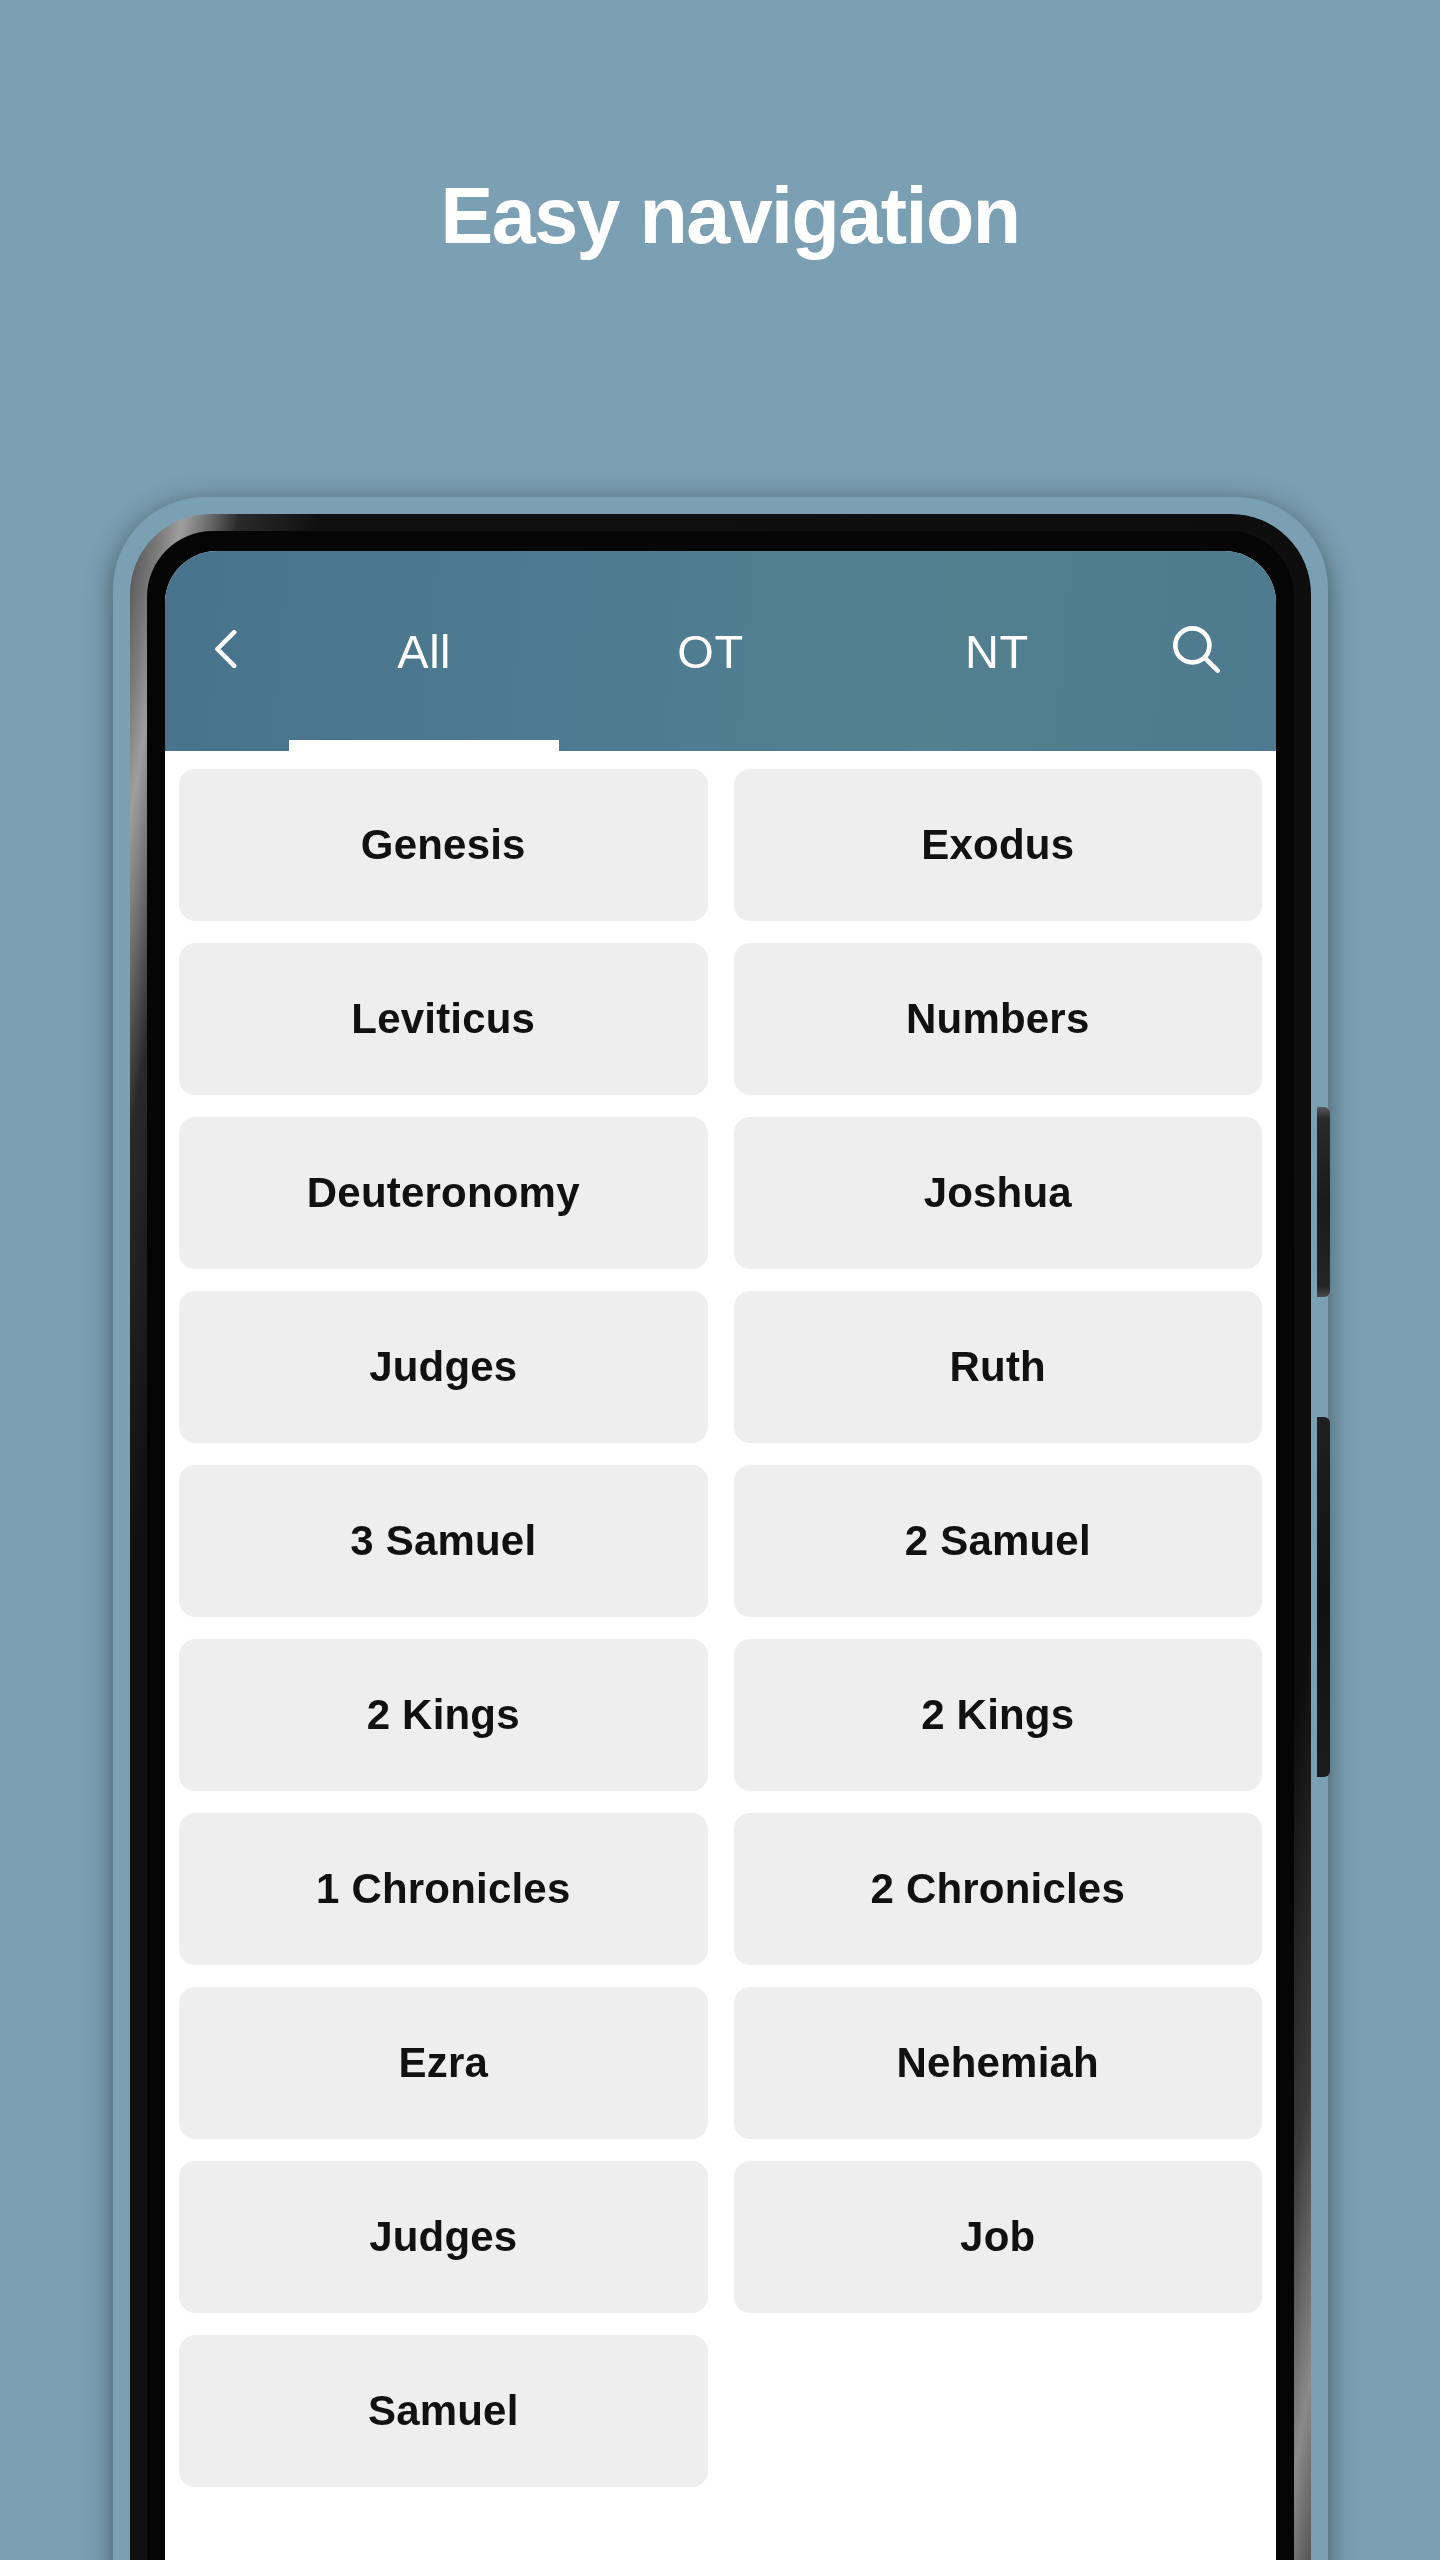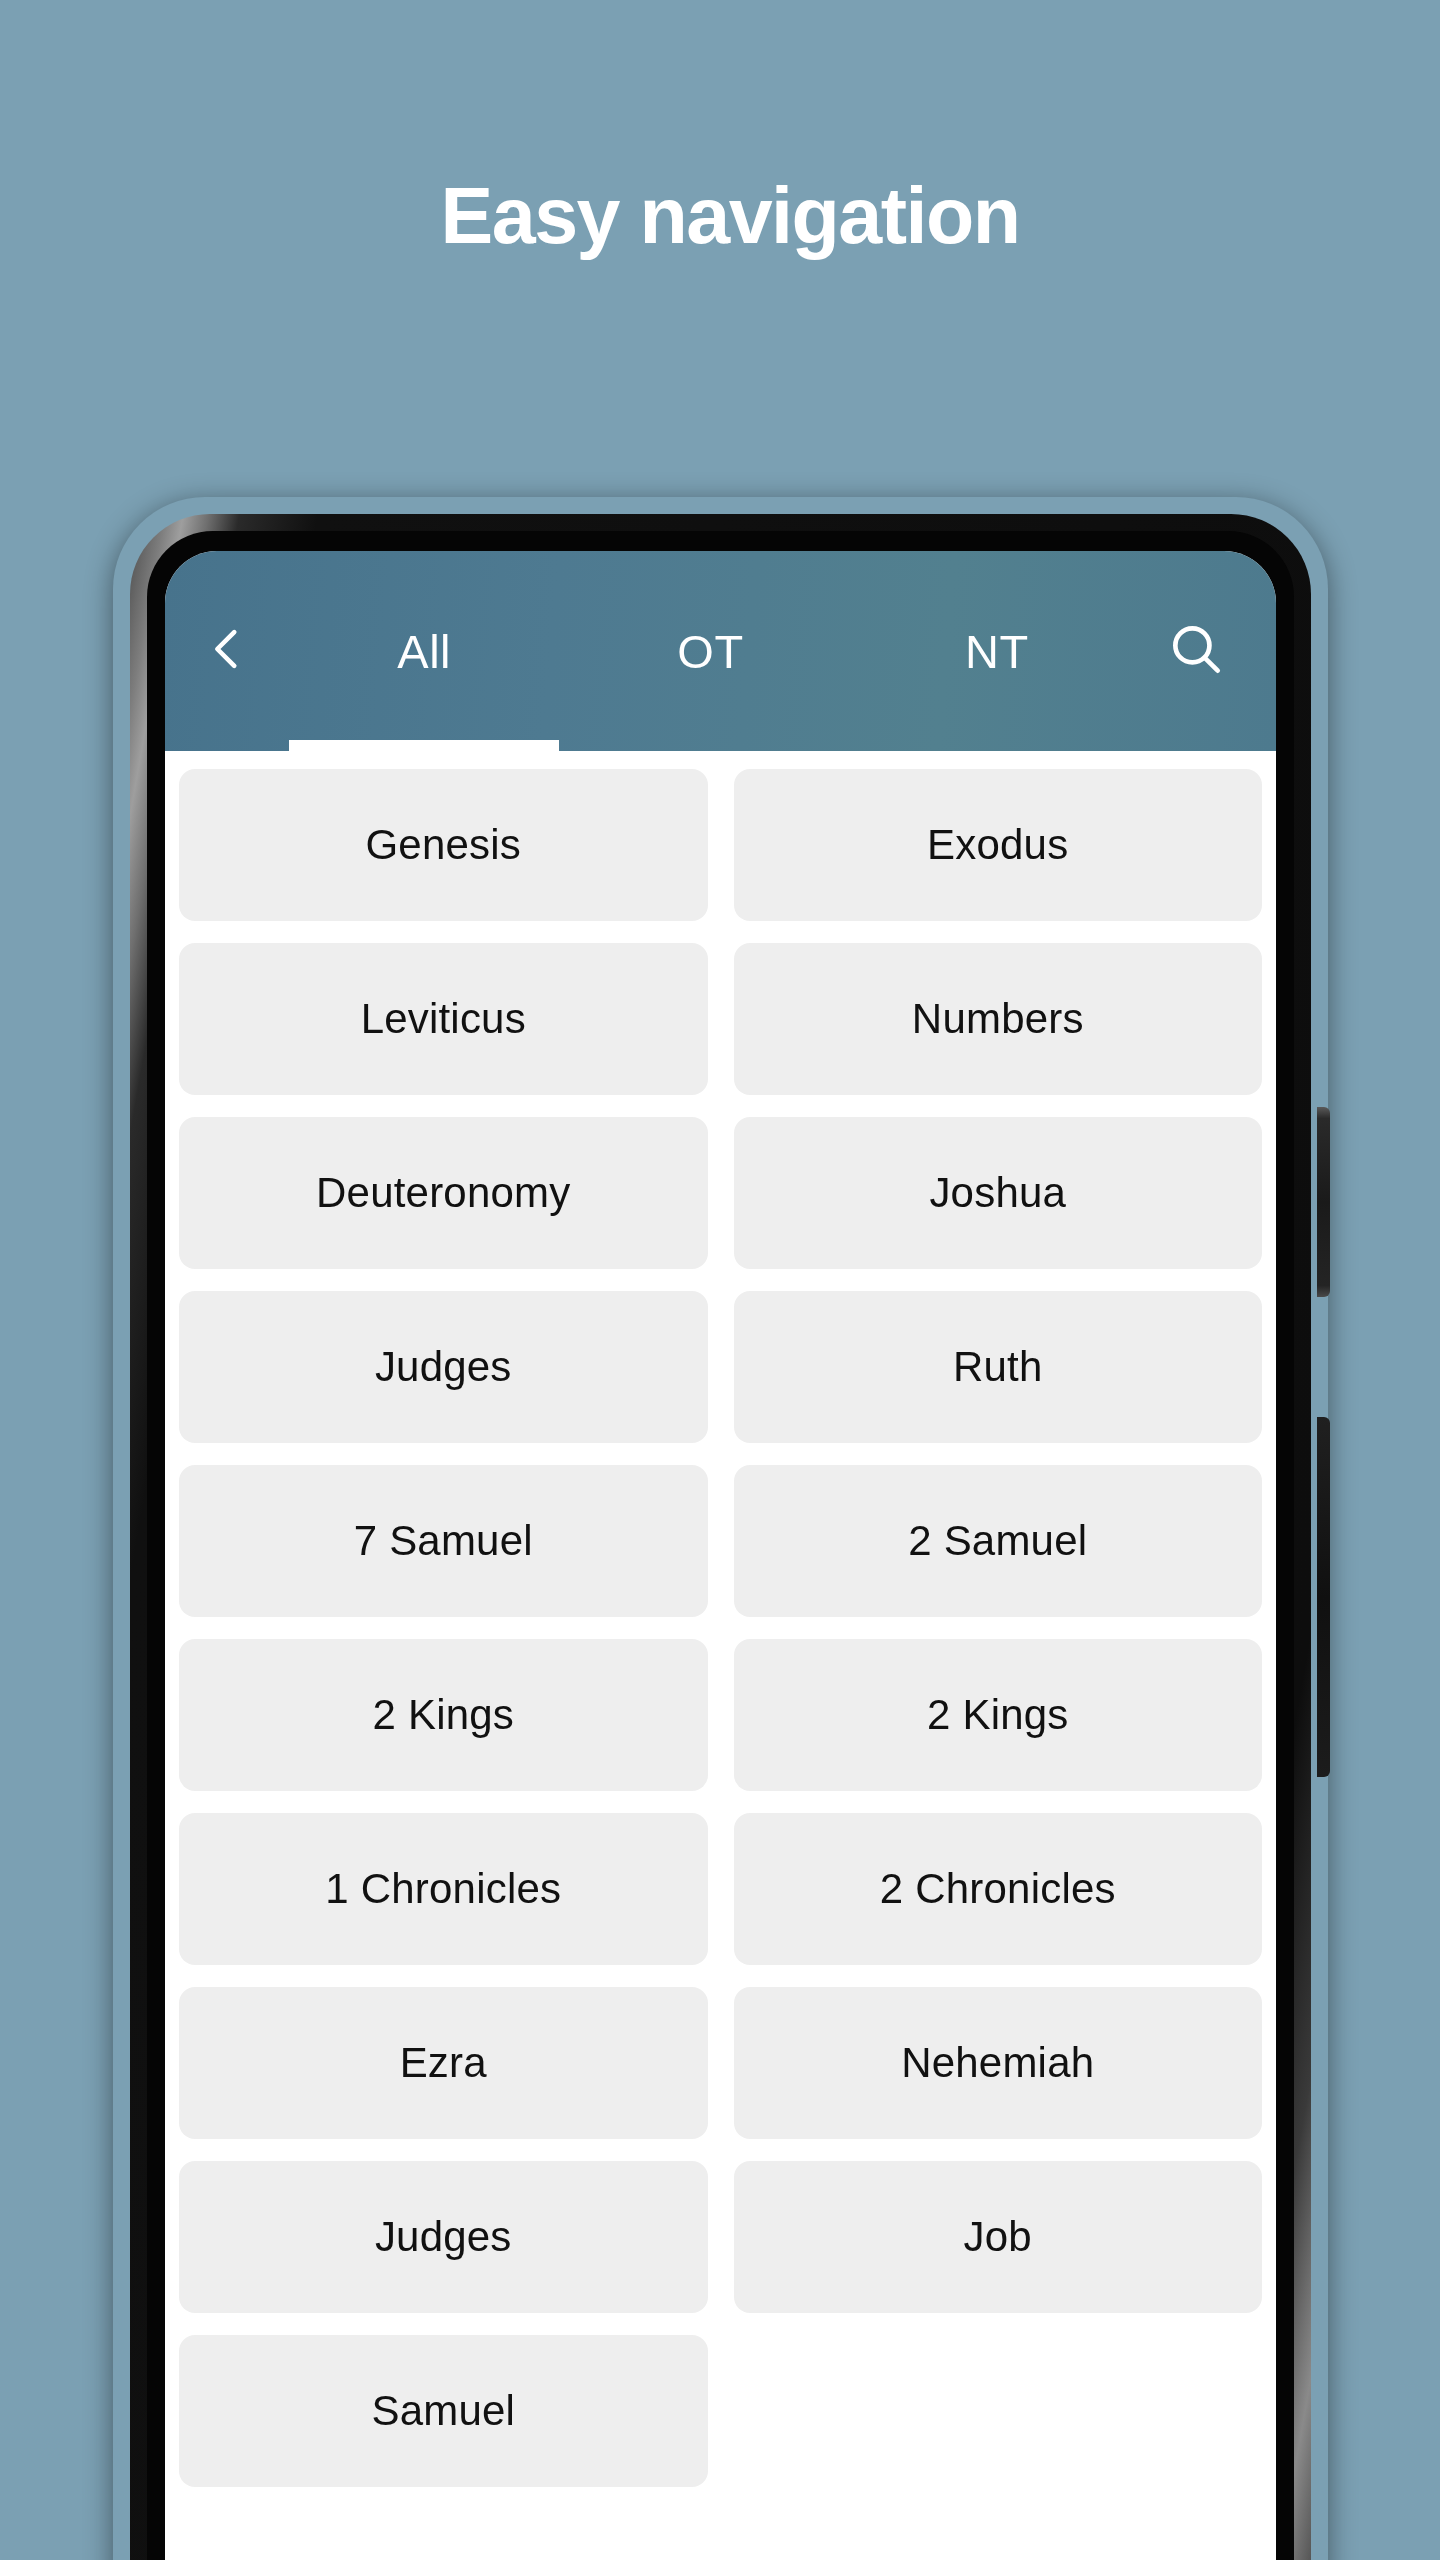--- a/index.html
+++ b/index.html
@@ -172,21 +172,21 @@
   }
   .book-btn {
     height: 152px;
     background: #eeeeee;
     border-radius: 16px;
     display: flex;
     align-items: center;
     justify-content: center;
     color: #111111;
     font-size: 42px;
-    font-weight: 400;
+    font-weight: 700;
     letter-spacing: 0.2px;
     text-align: center;
     user-select: none;
   }
 </style>
 </head>
 <body>
 
 <div class="promo-title">Easy navigation</div>
 
@@ -239,21 +239,21 @@
     <div class="books-scroll">
       <div class="books-grid">
         <div class="book-btn">Genesis</div>
         <div class="book-btn">Exodus</div>
         <div class="book-btn">Leviticus</div>
         <div class="book-btn">Numbers</div>
         <div class="book-btn">Deuteronomy</div>
         <div class="book-btn">Joshua</div>
         <div class="book-btn">Judges</div>
         <div class="book-btn">Ruth</div>
-        <div class="book-btn">7 Samuel</div>
+        <div class="book-btn">3 Samuel</div>
         <div class="book-btn">2 Samuel</div>
         <div class="book-btn">2 Kings</div>
         <div class="book-btn">2 Kings</div>
         <div class="book-btn">1 Chronicles</div>
         <div class="book-btn">2 Chronicles</div>
         <div class="book-btn">Ezra</div>
         <div class="book-btn">Nehemiah</div>
         <div class="book-btn">Judges</div>
         <div class="book-btn">Job</div>
         <div class="book-btn">Samuel</div>

